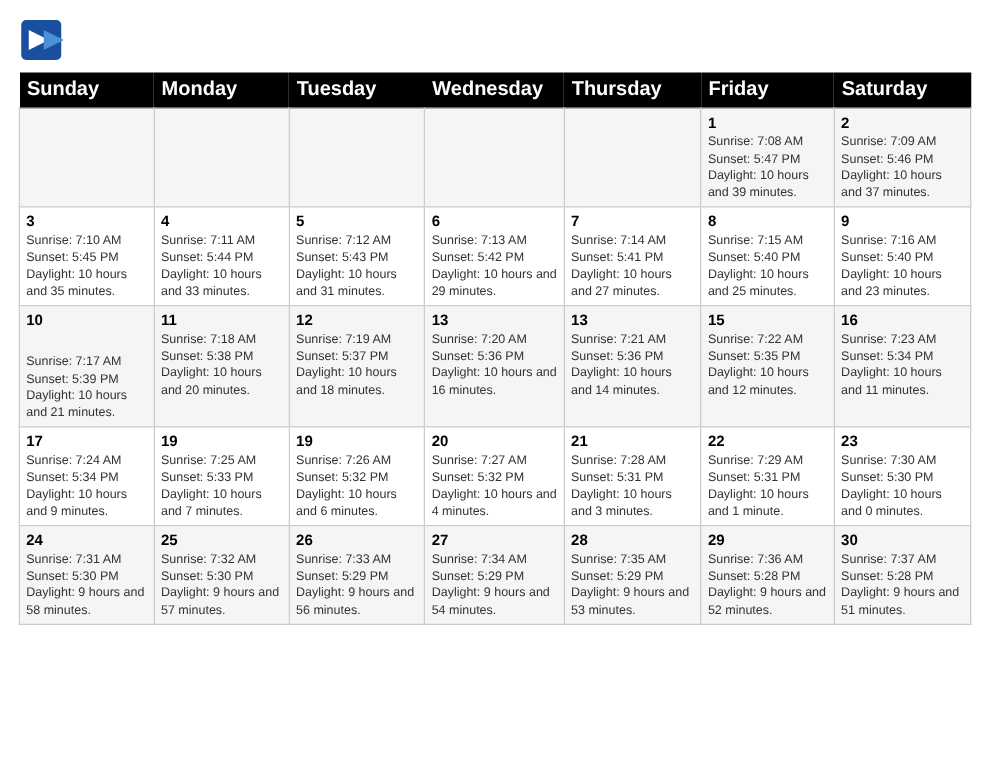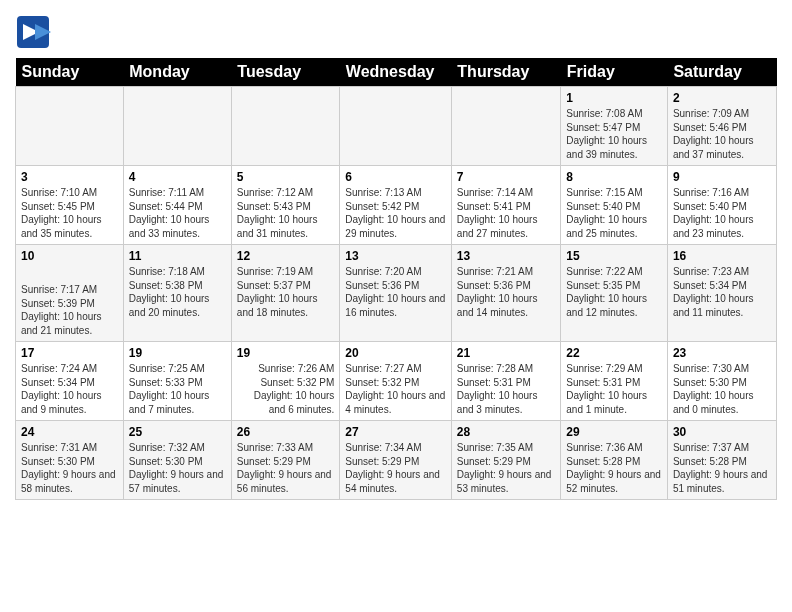--- a/index.html
+++ b/index.html
@@ -242,21 +242,21 @@
 Daylight: 10 hours and 9 minutes.</div>
           </td>
           <td>
             <span class="day-num">19</span>
             <div class="day-info" style="white-space: pre-line;">Sunrise: 7:25 AM
 Sunset: 5:33 PM
 Daylight: 10 hours and 7 minutes.</div>
           </td>
           <td>
             <span class="day-num">19</span>
-            <div class="day-info" style="white-space: pre-line; text-align: right;">Sunrise: 7:26 AM
+            <div class="day-info" style="white-space: pre-line;">Sunrise: 7:26 AM
 Sunset: 5:32 PM
 Daylight: 10 hours and 6 minutes.</div>
           </td>
           <td>
             <span class="day-num">20</span>
             <div class="day-info" style="white-space: pre-line;">Sunrise: 7:27 AM
 Sunset: 5:32 PM
 Daylight: 10 hours and 4 minutes.</div>
           </td>
           <td>

